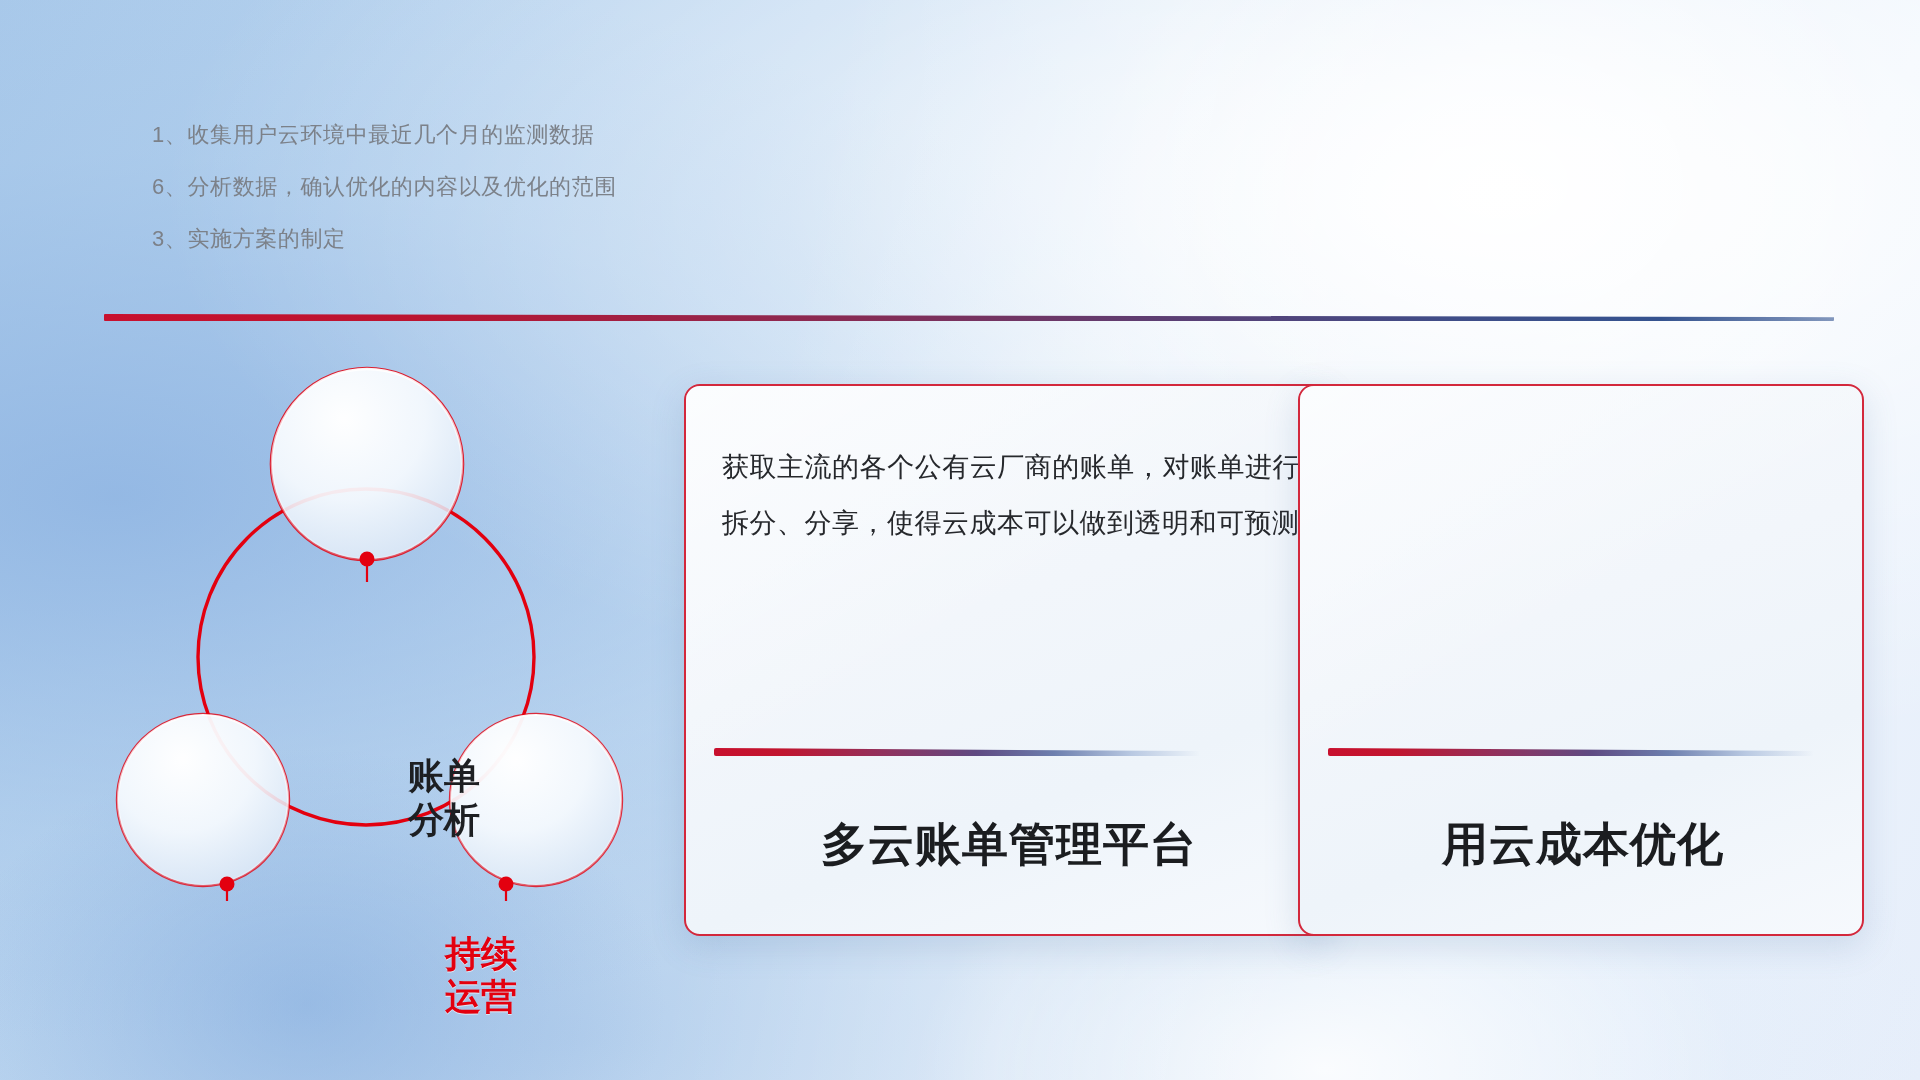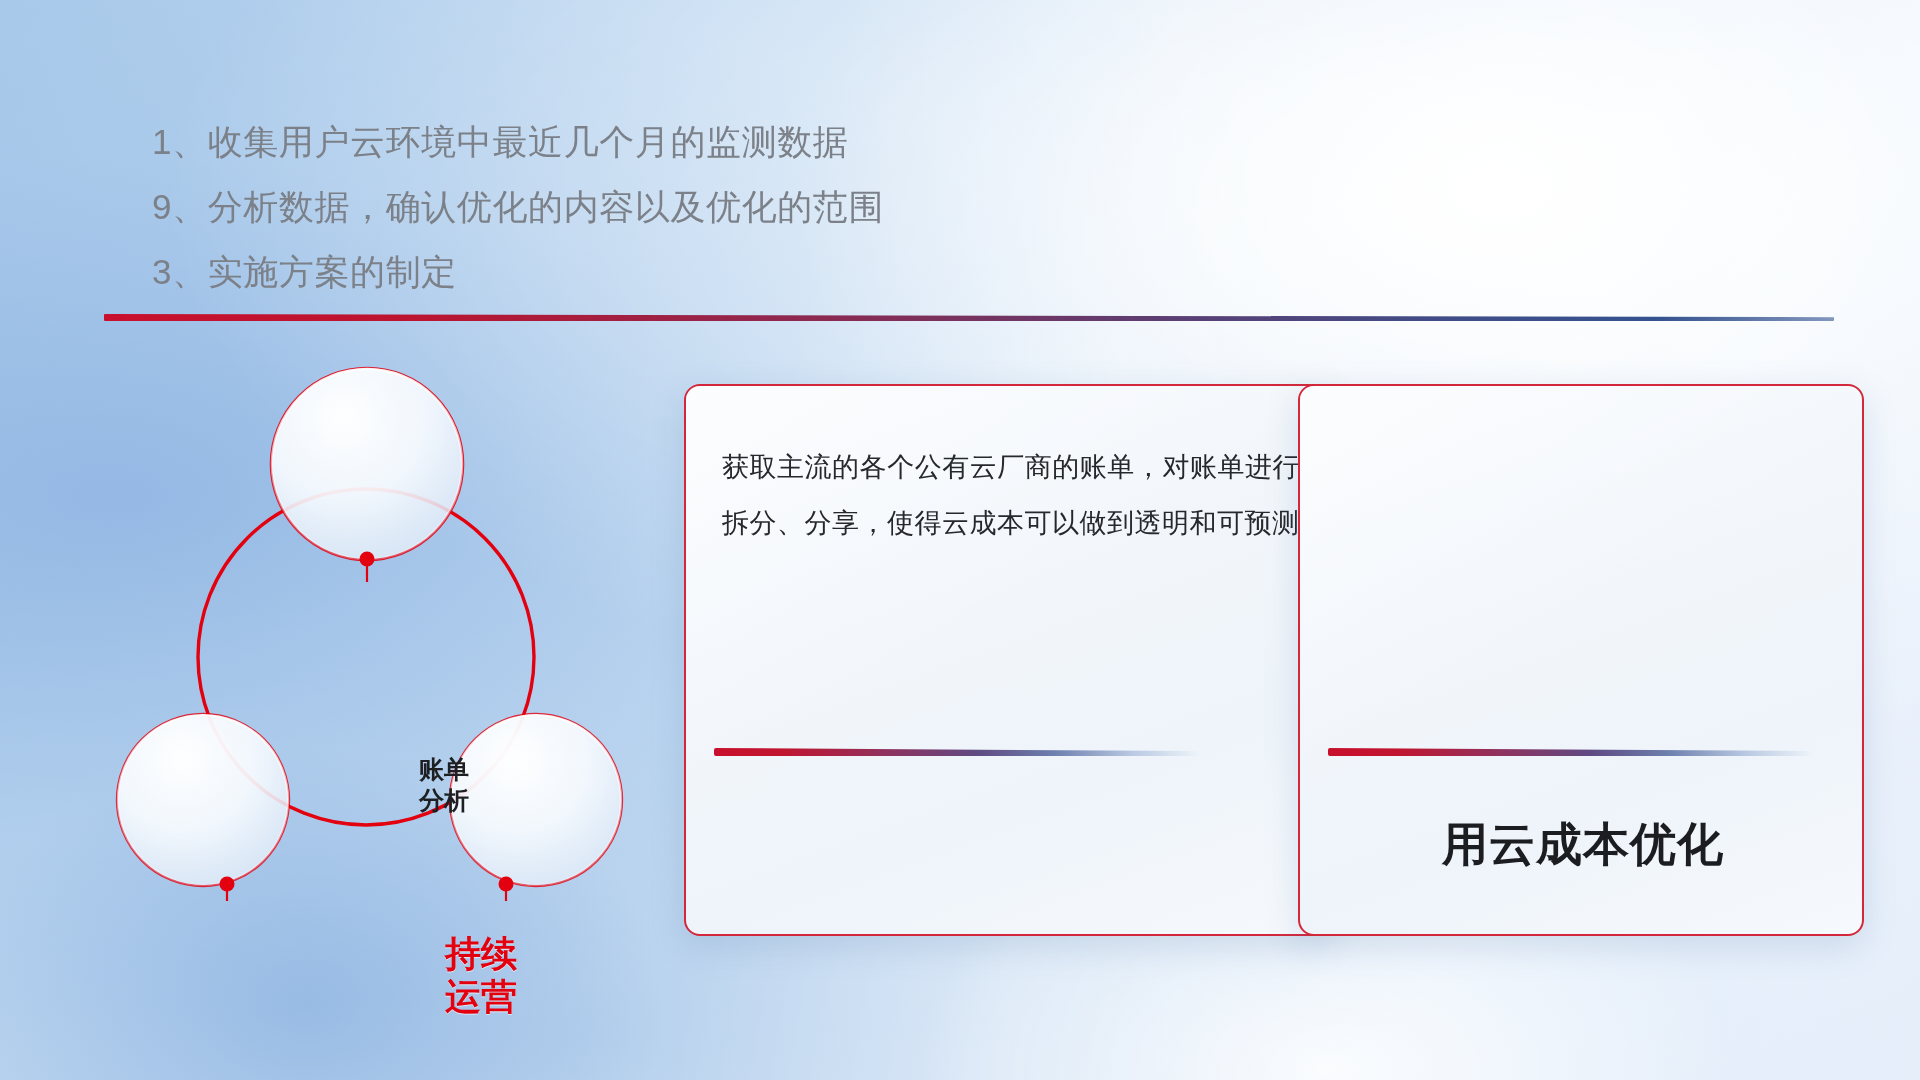--- a/index.html
+++ b/index.html
@@ -33,21 +33,21 @@
     background:radial-gradient(closest-side, rgba(255,255,255,.85), rgba(255,255,255,0) 74%);
   }
   .bg-sheen{
     position:absolute;left:0;top:0;width:100%;height:100%;
     background:linear-gradient(100deg, rgba(255,255,255,0) 40%, rgba(255,255,255,.30) 56%, rgba(255,255,255,0) 70%);
   }
 
   
   .bullets{position:absolute;color:#7a7f86;white-space:nowrap;}
   .bullets .line{
-    font-size:35px;letter-spacing:.6px;line-height:1;
+    font-size:22px;letter-spacing:.6px;line-height:1;
     color:#7c8189;font-weight:400;
   }
   #bullets-left{left:152px;top:124px;}
   #bullets-left .line{margin-bottom:30px;}
   #bullets-right{left:1002px;top:160px;}
   #bullets-right .line{margin-bottom:30px;}
 
   
   #top-divider{
     position:absolute;left:104px;top:314px;width:1730px;height:7px;
@@ -56,21 +56,21 @@
     border-radius:1px;
   }
 
   
   #venn{position:absolute;left:96px;top:352px;width:560px;height:600px;}
   #venn svg{position:absolute;left:0;top:0;}
   .vlabel{
     position:absolute;text-align:center;color:#1d1f22;
     font-weight:700;line-height:1.22;white-space:pre-line;
   }
-  #label-billing{left:268px;top:402px;width:160px;font-size:25px;}
+  #label-billing{left:268px;top:402px;width:160px;font-size:36px;}
   #label-center{
     position:absolute;left:290px;top:580px;width:190px;text-align:center;
     color:#e3000f;font-weight:800;font-size:36px;line-height:1.2;white-space:pre-line;
     text-shadow:0 1px 0 rgba(255,255,255,.6);
   }
 
   
   .card{
     position:absolute;top:384px;height:552px;
     border:2px solid #d3283c;border-radius:16px;
@@ -109,21 +109,21 @@
 <div id="stage">
 
   <div class="bg-base"></div>
   <div class="bg-glow-tr"></div>
   <div class="bg-glow-bl"></div>
   <div class="bg-glow-br"></div>
   <div class="bg-sheen"></div>
 
   <div class="bullets" id="bullets-left">
     <div class="line">1、收集用户云环境中最近几个月的监测数据</div>
-    <div class="line">9、分析数据，确认优化的内容以及优化的范围</div>
+    <div class="line">6、分析数据，确认优化的内容以及优化的范围</div>
     <div class="line">3、实施方案的制定</div>
   </div>
 
   <div class="bullets" id="bullets-right">
   </div>
 
   <div id="top-divider"></div>
 
   <div id="venn">
     <svg width="560" height="600" viewBox="0 0 560 600">
@@ -162,20 +162,21 @@
 分析</div>
 
     <div id="label-center">持续
 运营</div>
   </div>
 
   <div class="card" id="card-1">
     <div class="card-sheen"></div>
     <div class="card-body">获取主流的各个公有云厂商的账单，对账单进行拆分、分享，使得云成本可以做到透明和可预测</div>
     <div class="card-rule"></div>
+    <div class="card-title">多云账单管理平台</div>
   </div>
 
   <div class="card" id="card-2">
     <div class="card-sheen"></div>
     <div class="card-rule"></div>
     <div class="card-title">用云成本优化</div>
   </div>
 
 </div>
 

